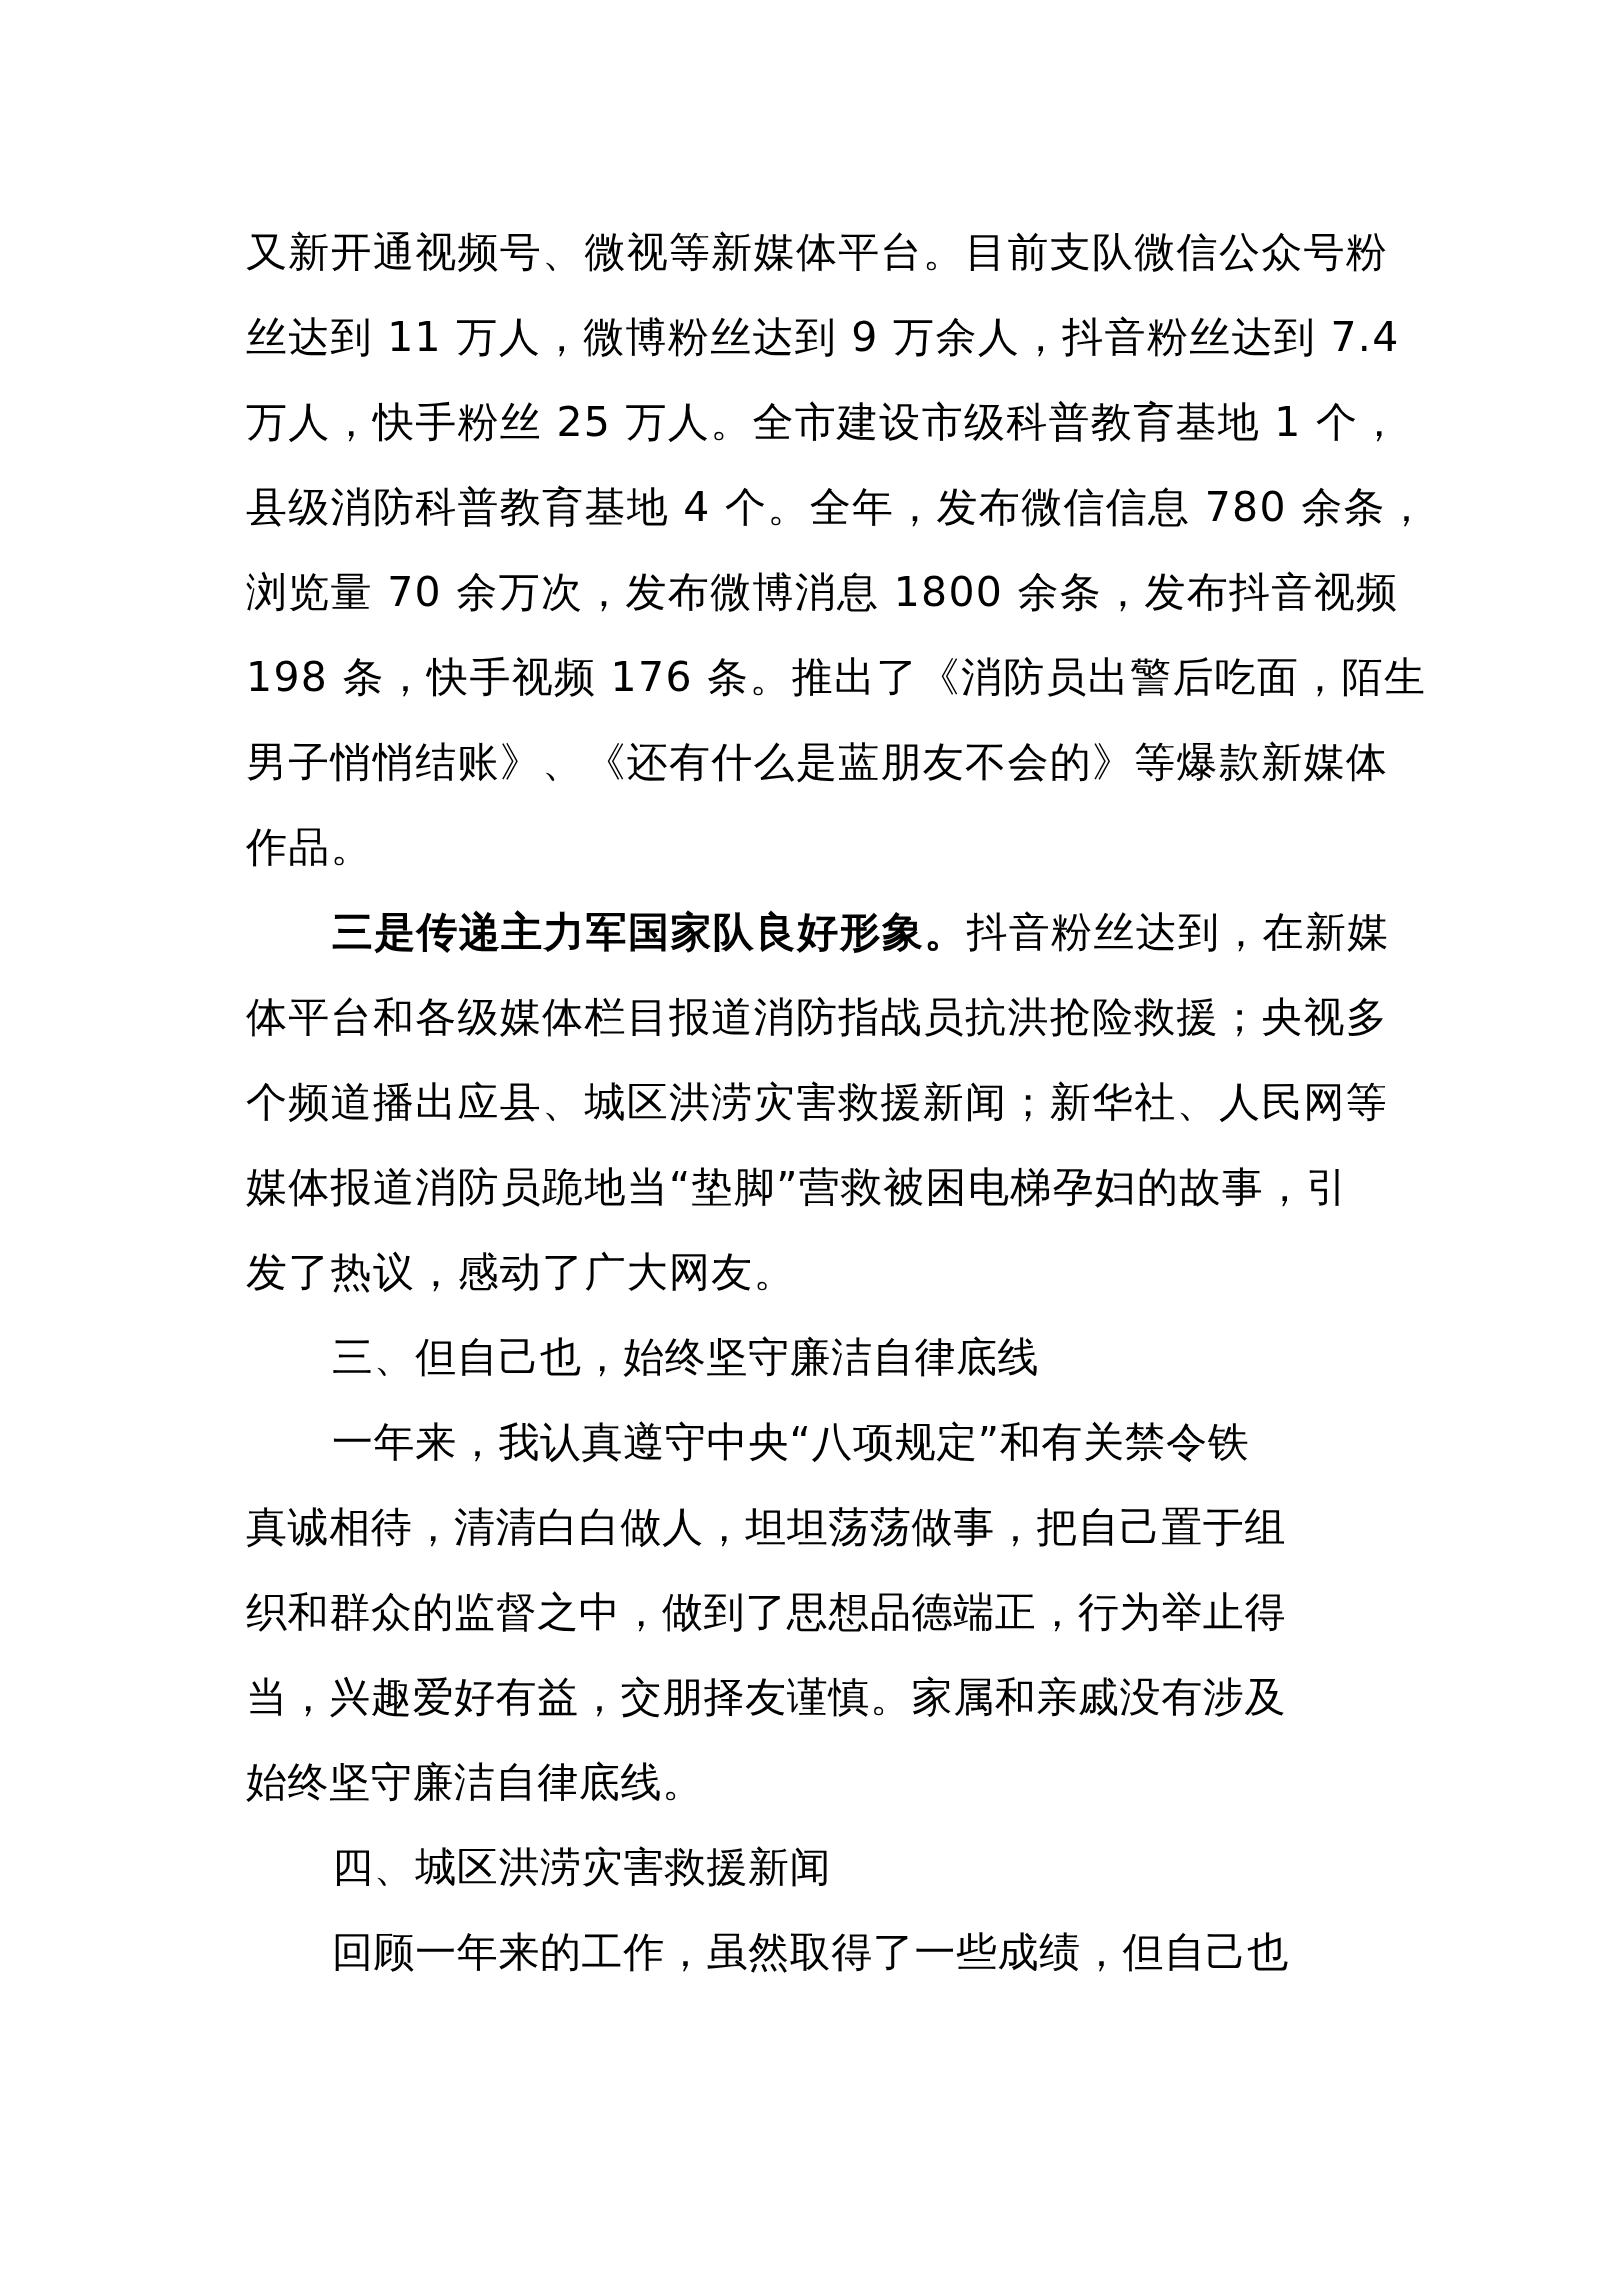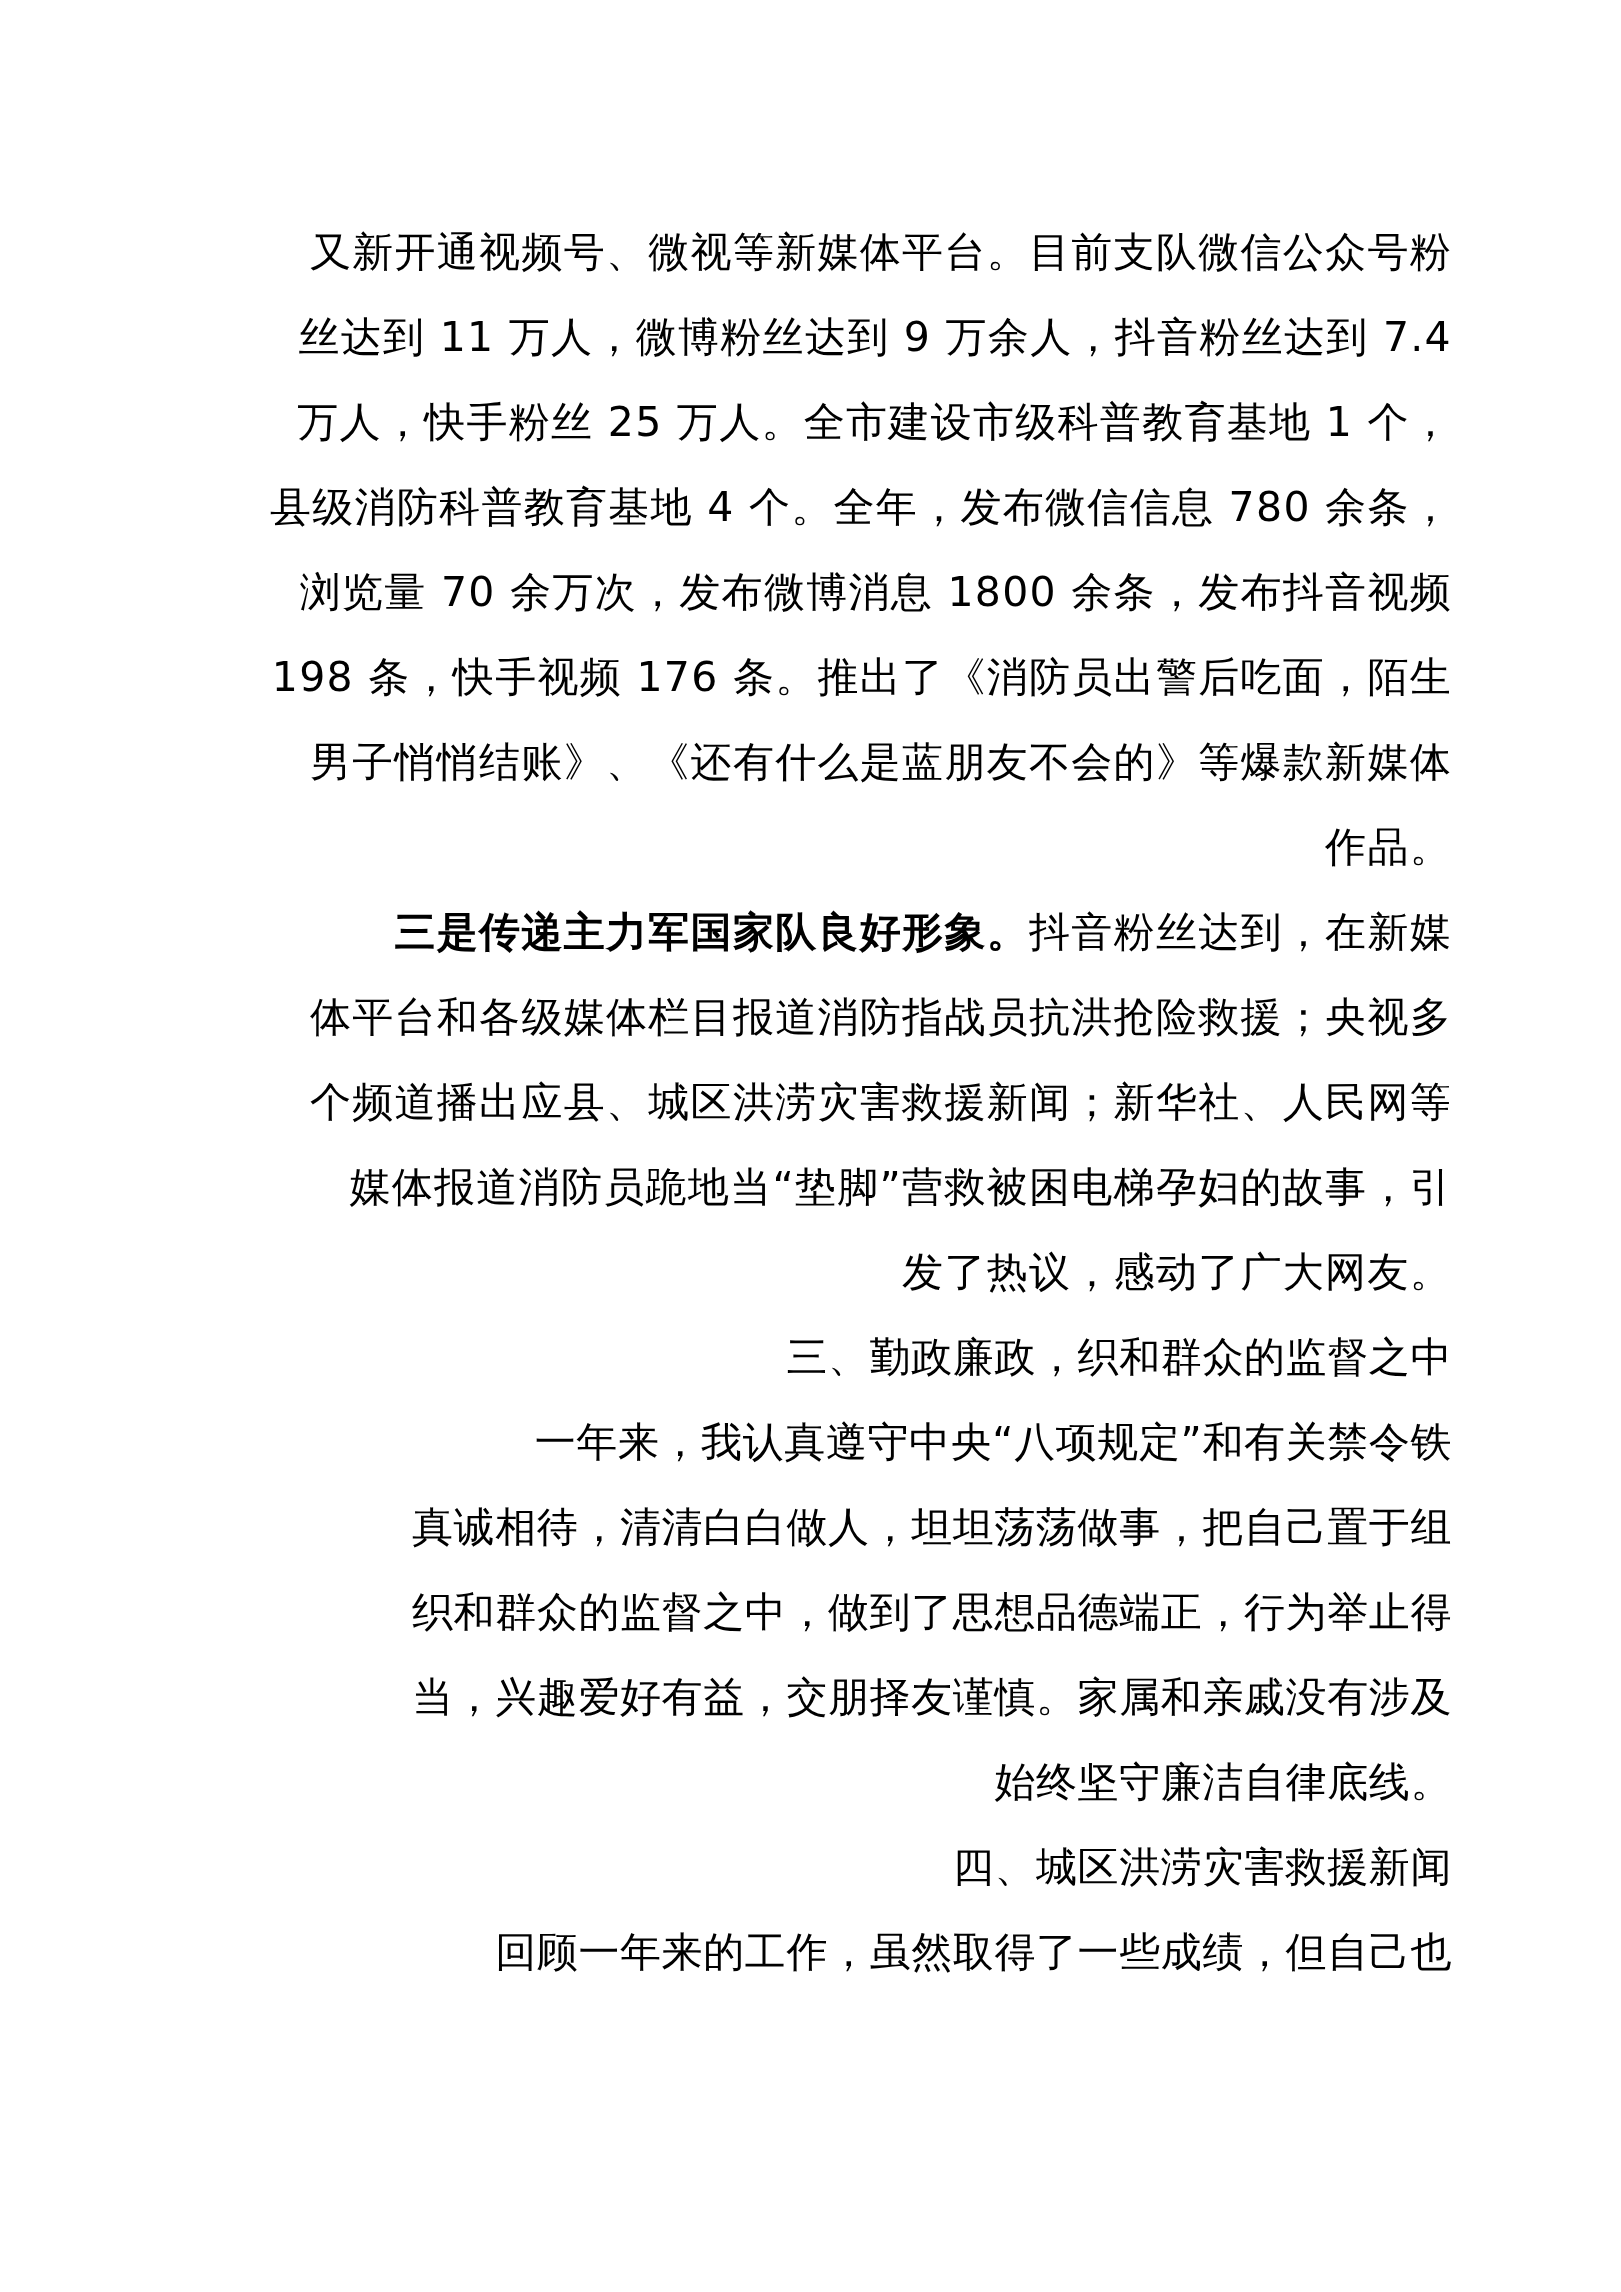--- a/index.html
+++ b/index.html
@@ -13,21 +13,20 @@
     position: relative;
     overflow: hidden;
     font-family: "DejaVu Sans", "Liberation Sans", sans-serif;
     color: #000000;
   }
   .page {
     position: absolute;
     left: 246px;
     top: 223px;
     width: 1206px;
-    text-align: right;
   }
   .line {
     display: block;
     height: 85px;
     line-height: 59px;
     font-size: 41px;
     white-space: nowrap;
     letter-spacing: 0.6px;
   }
   .indent { padding-left: 86px; }
@@ -51,21 +50,21 @@
   </div>
 
   <div>
     <span class="line indent justify-wide"><span class="bold">三是传递主力军国家队良好形象。</span><span>抖音粉丝达到，在新媒</span></span>
     <span class="line justify-wide">体平台和各级媒体栏目报道消防指战员抗洪抢险救援；央视多</span>
     <span class="line justify-wide">个频道播出应县、城区洪涝灾害救援新闻；新华社、人民网等</span>
     <span class="line justify-wide">媒体报道消防员跪地当“垫脚”营救被困电梯孕妇的故事，引</span>
     <span class="line justify-wide">发了热议，感动了广大网友。</span>
   </div>
 
-  <span class="line indent">三、勤政廉政，织和群众的监督之中</span>
+  <span class="line indent">三、但自己也，始终坚守廉洁自律底线</span>
 
   <div>
     <span class="line indent">一年来，我认真遵守中央“八项规定”和有关禁令铁</span>
     <span class="line">真诚相待，清清白白做人，坦坦荡荡做事，把自己置于组</span>
     <span class="line">织和群众的监督之中，做到了思想品德端正，行为举止得</span>
     <span class="line">当，兴趣爱好有益，交朋择友谨慎。家属和亲戚没有涉及</span>
     <span class="line">始终坚守廉洁自律底线。</span>
   </div>
 
   <span class="line indent">四、城区洪涝灾害救援新闻</span>

